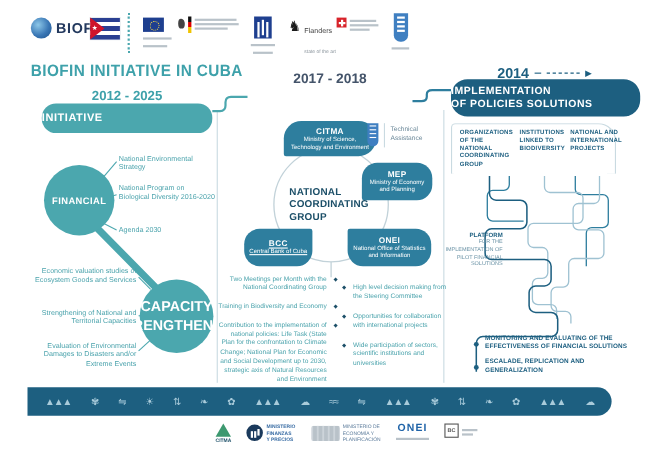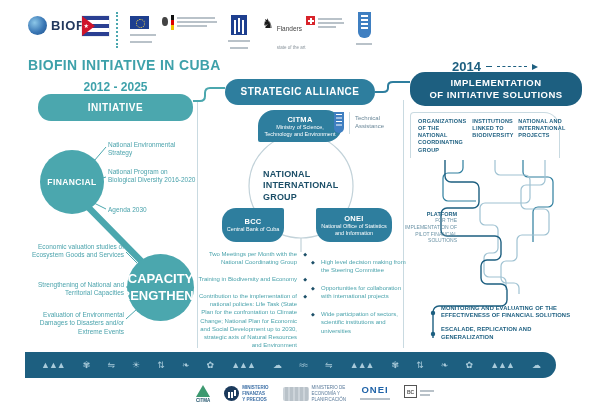--- a/index.html
+++ b/index.html
@@ -50,21 +50,21 @@
   .period{font-weight:bold;text-align:center;}
   .period-left{left:38px;top:80px;width:155px;font-size:12px;color:#3EA1AA;}
   .period-mid{left:225px;top:64px;width:150px;font-size:12.5px;color:#44546A;}
   .period-right{left:452px;top:59px;display:flex;align-items:center;gap:5px;}
   .p19{font-size:13px;font-weight:bold;color:#1D5F80;}
   .dash-s{width:6px;border-top:1.8px solid #1D5F80;}
   .dash-l{width:30px;border-top:1.8px dashed #1D5F80;}
   .arrhead{width:0;height:0;border-top:3.5px solid transparent;border-bottom:3.5px solid transparent;border-left:6px solid #1D5F80;}
 
   
-  .phasebox{color:#fff;font-weight:bold;text-align:center;letter-spacing:.5px;}
+  .phasebox{color:#fff;font-weight:bold;letter-spacing:.5px;}
   .bg-box{left:38px;top:94px;width:155px;height:27px;line-height:27px;font-size:10px;background:#4BA7AE;border-radius:13px;}
   .al-box{left:225px;top:79px;width:150px;height:26px;line-height:26px;font-size:10px;background:#2E7E9E;border-radius:13px;}
   .im-box{left:410px;top:72px;width:172px;height:34px;font-size:9.5px;background:#1D5F80;border-radius:15px;
           display:flex;flex-direction:column;justify-content:center;line-height:1.3;}
 
   
   .circle{border-radius:50%;background:#4BA7AE;color:#fff;font-weight:bold;text-align:center;
           display:flex;align-items:center;justify-content:center;}
   .pol-circle{left:40px;top:150px;width:64px;height:64px;font-size:8.5px;letter-spacing:.4px;}
   .cap-circle{left:127px;top:254px;width:67px;height:67px;font-size:13px;line-height:1.3;padding:0 6px;box-sizing:border-box;}
@@ -74,21 +74,21 @@
 
   
   .divider{width:1px;background:#C9DAE1;top:100px;height:248px;}
   .member{position:absolute;background:#2E7E9E;color:#fff;text-align:center;box-sizing:border-box;
           display:flex;flex-direction:column;justify-content:center;padding:2px 4px;z-index:2;}
   .member .ab{font-size:7.5px;font-weight:bold;letter-spacing:.3px;}
   .member .nm{font-size:5.5px;line-height:1.2;}
   .citma{left:258px;top:110px;width:84px;height:32px;border-radius:16px 16px 16px 2px;}
   .mfp{left:209px;top:148px;width:64px;height:34px;border-radius:14px 14px 2px 14px;}
   .mep{left:329px;top:148px;width:64px;height:34px;border-radius:14px 14px 14px 2px;}
-  .bcc{left:222px;top:208px;width:62px;height:34px;border-radius:14px 2px 14px 14px;}
+  .bcc{left:222px;top:208px;width:62px;height:34px;border-radius:14px 2px 14px 14px;text-decoration:underline;}
   .onei{left:316px;top:208px;width:76px;height:34px;border-radius:2px 14px 14px 14px;}
   .ncg{left:263px;top:169px;width:78px;font-size:9px;font-weight:bold;color:#1C4F68;line-height:1.25;letter-spacing:.2px;}
   .ta-div{left:349px;top:112px;height:22px;border-left:1px solid #C9DAE1;}
   .ta-txt{left:355px;top:115px;width:42px;font-size:6px;color:#6b8899;line-height:1.3;}
 
   .blist{list-style:none;margin:0;padding:0;position:absolute;z-index:2;}
   .blist li{position:relative;font-size:6px;color:#4BA3AC;line-height:1.35;}
   .l-list{left:198px;top:250px;width:112px;}
   .l-list li{text-align:right;padding-right:13px;margin-bottom:9px;}
   .l-list li::after{content:"\25C6";position:absolute;right:3px;top:1px;font-size:5px;color:#1C4F68;}
@@ -211,31 +211,31 @@
         <i></i>
       </span>
     <span class="bar" style="width:16px;"></span>
   </div>
 
   <div class="abs title z2">BIOFIN INITIATIVE IN CUBA</div>
 
   <div class="abs period period-left z2">2012 - 2025</div>
   <div class="abs phasebox bg-box z2">INITIATIVE</div>
 
-  <div class="abs phasebox al-box z2">STRATEGIC ALLIANCE</div>
+  <div class="abs period period-mid z2">2017 - 2018</div>
 
   <div class="abs period-right z2">
     <span class="p19">2014</span>
     <span class="dash-s"></span>
     <span class="dash-l"></span>
     <span class="arrhead"></span>
   </div>
   <div class="abs phasebox im-box z2">
     <span>IMPLEMENTATION</span>
-    <span>OF INITIATIVE SOLUTIONS</span>
+    <span>OF POLICIES SOLUTIONS</span>
   </div>
 
   <div class="abs circle pol-circle z2">FINANCIAL</div>
   <div class="abs tealtxt pol-item z2" style="left:108px;top:141px;">National Environmental Strategy</div>
   <div class="abs tealtxt pol-item z2" style="left:108px;top:168px;">National Program on Biological Diversity 2016-2020</div>
   <div class="abs tealtxt pol-item z2" style="left:108px;top:206px;">Agenda 2030</div>
 
   <div class="abs circle cap-circle z2">CAPACITY STRENGTHENING</div>
   <div class="abs tealtxt cap-item z2" style="left:24px;top:243px;">Economic valuation studies of Ecosystem Goods and Services</div>
   <div class="abs tealtxt cap-item z2" style="left:24px;top:281px;">Strengthening of National and Territorial Capacities</div>
@@ -249,21 +249,25 @@
     <span class="nm">Ministry of Science, Technology and Environment</span>
   </div>
   <div class="abs z2" style="left:334px;top:112px;">
     <span class="undp-mini" style="display:block;">
         <i></i>
       </span>
   </div>
   <div class="abs ta-div z2"></div>
   <div class="abs ta-txt z2">Technical Assistance</div>
 
-  <div class="abs ncg z2">NATIONAL INTERNATIONAL GROUP</div>
+  <div class="member mep">
+    <span class="ab">MEP</span>
+    <span class="nm">Ministry of Economy and Planning</span>
+  </div>
+  <div class="abs ncg z2">NATIONAL COORDINATING GROUP</div>
   <div class="member bcc">
     <span class="ab">BCC</span>
     <span class="nm">Central Bank of Cuba</span>
   </div>
   <div class="member onei">
     <span class="ab">ONEI</span>
     <span class="nm">National Office of Statistics and Information</span>
   </div>
 
   <ul class="blist l-list">

